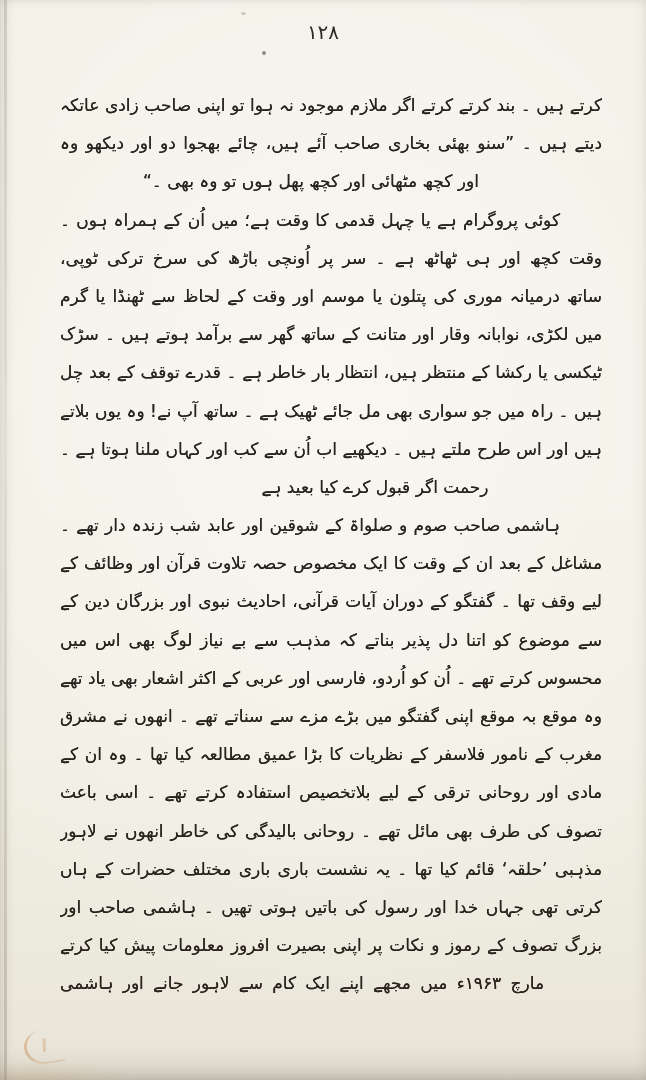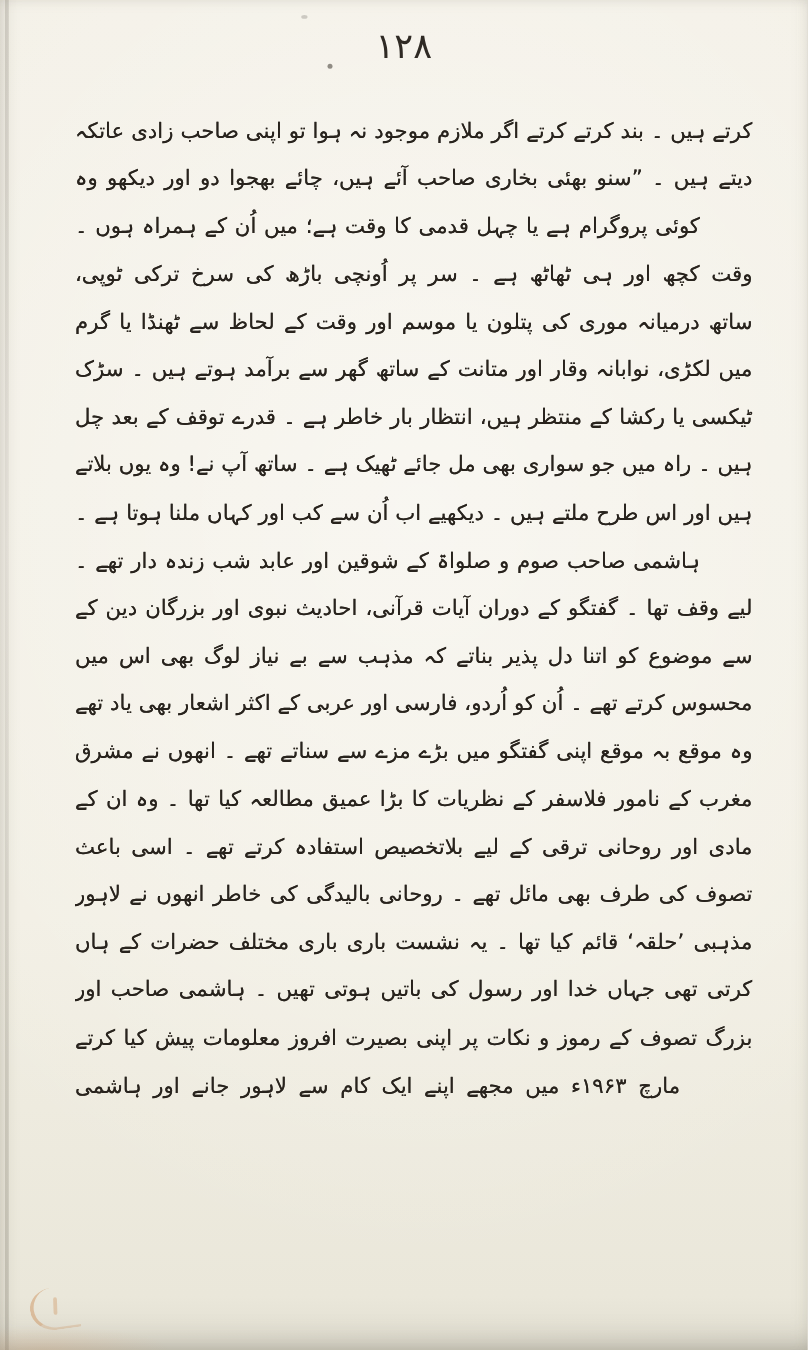--- a/index.html
+++ b/index.html
@@ -22,21 +22,21 @@
       inset -8px 0 14px -12px rgba(150,145,130,.22),
       inset 0 8px 12px -10px rgba(150,145,130,.25);
   }
   .edge-line-left{
     position:absolute;left:4px;top:0;width:3px;height:100%;
     background:linear-gradient(180deg, rgba(120,115,102,.25), rgba(120,115,102,.08) 40%, rgba(120,115,102,.3) 100%);
   }
   .page-number{
     position:absolute;top:20px;left:0;width:100%;
     text-align:center;
-    font-size:28px;letter-spacing:3px;
+    font-size:20px;letter-spacing:3px;
     color:#2f2a24;
   }
   .text-column{
     position:absolute;top:86px;right:44px;width:542px;
     direction:rtl;
     color:var(--ink);
     font-size:17px;
   }
   .line{
     line-height:38.2px;height:38.2px;
@@ -76,28 +76,31 @@
 <body>
 
 <div class="page">
   <div class="edge-line-left"></div>
 
   <div class="page-number">۱۲۸</div>
 
   <div class="text-column">
       <div class="line justify">کرتے ہیں ۔ بند کرتے کرتے اگر ملازم موجود نہ ہوا تو اپنی صاحب زادی عاتکہ کو آواز</div>
       <div class="line justify">دیتے ہیں ۔ ”سنو بھئی بخاری صاحب آئے ہیں، چائے بھجوا دو اور دیکھو وہ فلاں بسکٹ</div>
+      <div class="line center-narrow">اور کچھ مٹھائی اور کچھ پھل ہوں تو وہ بھی ۔“</div>
       <div class="line justify indent">کوئی پروگرام ہے یا چہل قدمی کا وقت ہے؛ میں اُن کے ہمراہ ہوں ۔ اُس</div>
       <div class="line justify">وقت کچھ اور ہی ٹھاٹھ ہے ۔ سر پر اُونچی باڑھ کی سرخ ترکی ٹوپی، شیروانی، اُس کے</div>
       <div class="line justify">ساتھ درمیانہ موری کی پتلون یا موسم اور وقت کے لحاظ سے ٹھنڈا یا گرم پاجامہ ۔ ہاتھ</div>
       <div class="line justify">میں لکڑی، نوابانہ وقار اور متانت کے ساتھ گھر سے برآمد ہوتے ہیں ۔ سڑک پر</div>
       <div class="line justify">ٹیکسی یا رکشا کے منتظر ہیں، انتظار بار خاطر ہے ۔ قدرے توقف کے بعد چل پڑتے</div>
       <div class="line justify">ہیں ۔ راہ میں جو سواری بھی مل جائے ٹھیک ہے ۔ ساتھ آپ نے! وہ یوں بلاتے</div>
       <div class="line justify">ہیں اور اس طرح ملتے ہیں ۔ دیکھیے اب اُن سے کب اور کہاں ملنا ہوتا ہے ۔ وہ</div>
+      <div class="line verse">رحمت اگر قبول کرے کیا بعید ہے</div>
       <div class="line justify indent">ہاشمی صاحب صوم و صلواۃ کے شوقین اور عابد شب زندہ دار تھے ۔ علمی</div>
+      <div class="line justify">مشاغل کے بعد ان کے وقت کا ایک مخصوص حصہ تلاوت قرآن اور وظائف کے</div>
       <div class="line justify">لیے وقف تھا ۔ گفتگو کے دوران آیات قرآنی، احادیث نبوی اور بزرگان دین کے اقوال</div>
       <div class="line justify">سے موضوع کو اتنا دل پذیر بناتے کہ مذہب سے بے نیاز لوگ بھی اس میں دلچسپی</div>
       <div class="line justify">محسوس کرتے تھے ۔ اُن کو اُردو، فارسی اور عربی کے اکثر اشعار بھی یاد تھے جن کو</div>
       <div class="line justify">وہ موقع بہ موقع اپنی گفتگو میں بڑے مزے سے سناتے تھے ۔ انھوں نے مشرق و</div>
       <div class="line justify">مغرب کے نامور فلاسفر کے نظریات کا بڑا عمیق مطالعہ کیا تھا ۔ وہ ان کے افکار سے</div>
       <div class="line justify">مادی اور روحانی ترقی کے لیے بلاتخصیص استفادہ کرتے تھے ۔ اسی باعث ہاشمی صاحب</div>
       <div class="line justify">تصوف کی طرف بھی مائل تھے ۔ روحانی بالیدگی کی خاطر انھوں نے لاہور میں ایک</div>
       <div class="line justify">مذہبی ’حلقہ‘ قائم کیا تھا ۔ یہ نشست باری باری مختلف حضرات کے ہاں ہر جمعہ کو ہوا</div>
       <div class="line justify">کرتی تھی جہاں خدا اور رسول کی باتیں ہوتی تھیں ۔ ہاشمی صاحب اور دوسرے</div>
       <div class="line justify">بزرگ تصوف کے رموز و نکات پر اپنی بصیرت افروز معلومات پیش کیا کرتے تھے ۔</div>

